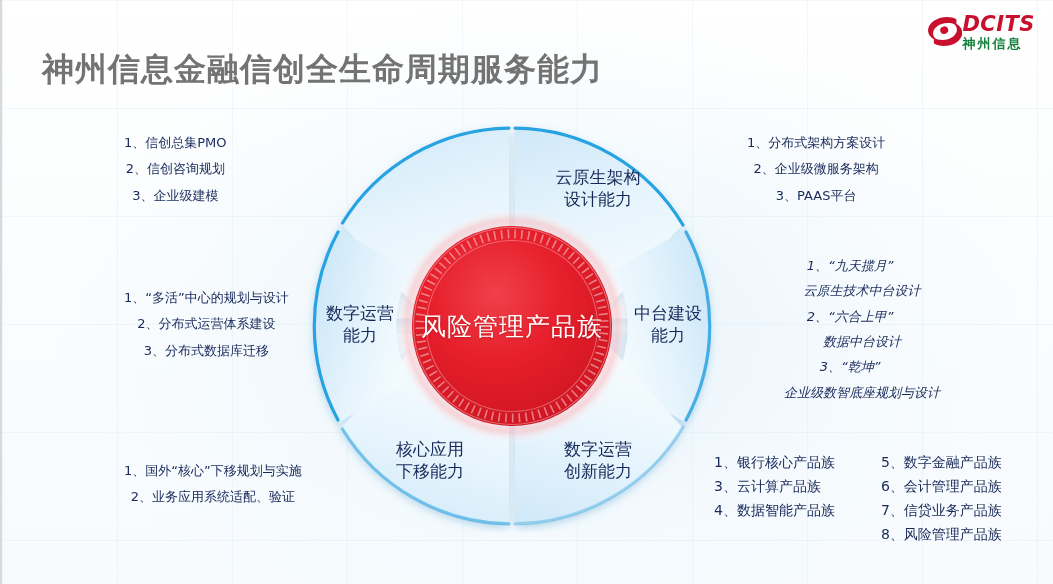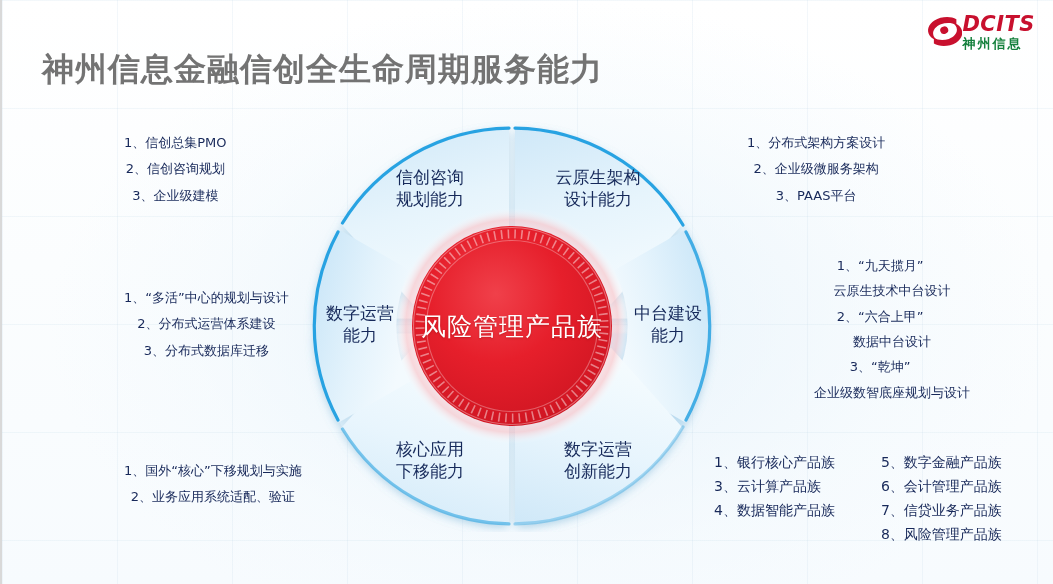--- a/index.html
+++ b/index.html
@@ -99,21 +99,21 @@
     color: #18295a;
     font-size: 13px;
     line-height: 2.02;
     white-space: nowrap;
     text-align: center;
   }
   .txt-block .sub { padding-left: 24px; }
   .blk-tl { left: 122px; top: 130px; }
   .blk-tr { left: 745px; top: 130px; }
   .blk-ml { left: 122px; top: 285px; }
-  .blk-mr { left: 788px; top: 253px; line-height: 1.95; }
+  .blk-mr { left: 758px; top: 253px; line-height: 1.95; font-style: italic; }
   .blk-bl { left: 122px; top: 458px; }
 
   .blk-br {
     position: absolute;
     left: 712px; top: 450px;
     display: flex;
     gap: 46px;
     color: #18295a;
     font-size: 14px;
     line-height: 1.72;
@@ -228,22 +228,20 @@
 
     <circle cx="217" cy="206" r="118" fill="url(#gHalo)"></circle>
 
     <circle cx="217" cy="206" r="100" fill="url(#gCenter)"></circle>
 
     <circle cx="217" cy="206" r="92" fill="none" stroke="rgba(255,255,255,0.45)" stroke-width="9" stroke-dasharray="1.6 5.2"></circle>
     <circle cx="217" cy="206" r="85.5" fill="none" stroke="rgba(255,255,255,0.30)" stroke-width="1.1"></circle>
     <circle cx="217" cy="206" r="98.5" fill="none" stroke="rgba(255,255,255,0.35)" stroke-width="1.1"></circle>
   </svg>
 
-  <div class="seg-label sl-consult">信创咨询
-规划能力</div>
   <div class="seg-label sl-cloud">云原生架构
 设计能力</div>
   <div class="seg-label sl-midplat">中台建设
 能力</div>
   <div class="seg-label sl-solution">数字运营
 创新能力</div>
   <div class="seg-label sl-core">核心应用
 下移能力</div>
   <div class="seg-label sl-digital">数字运营
 能力</div>

